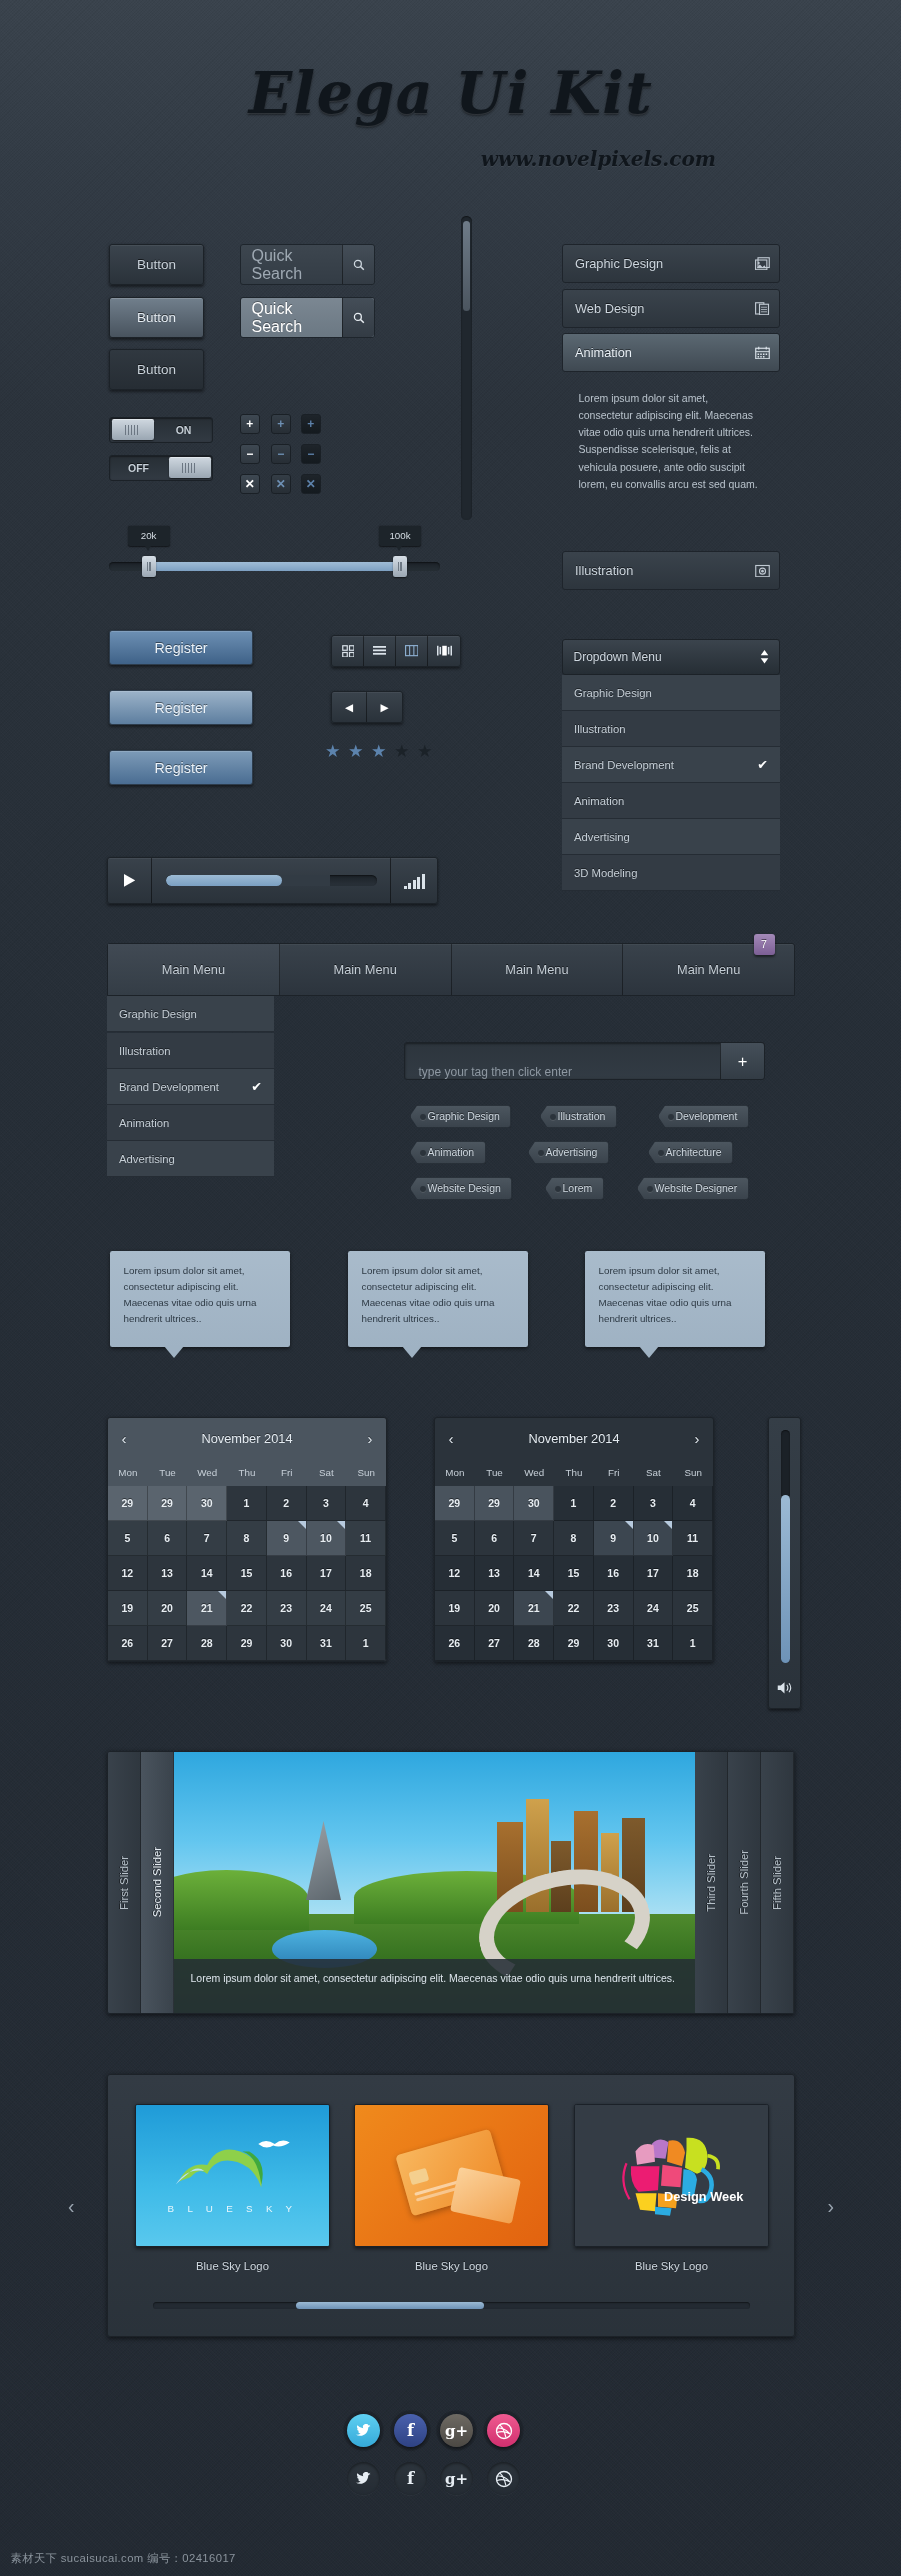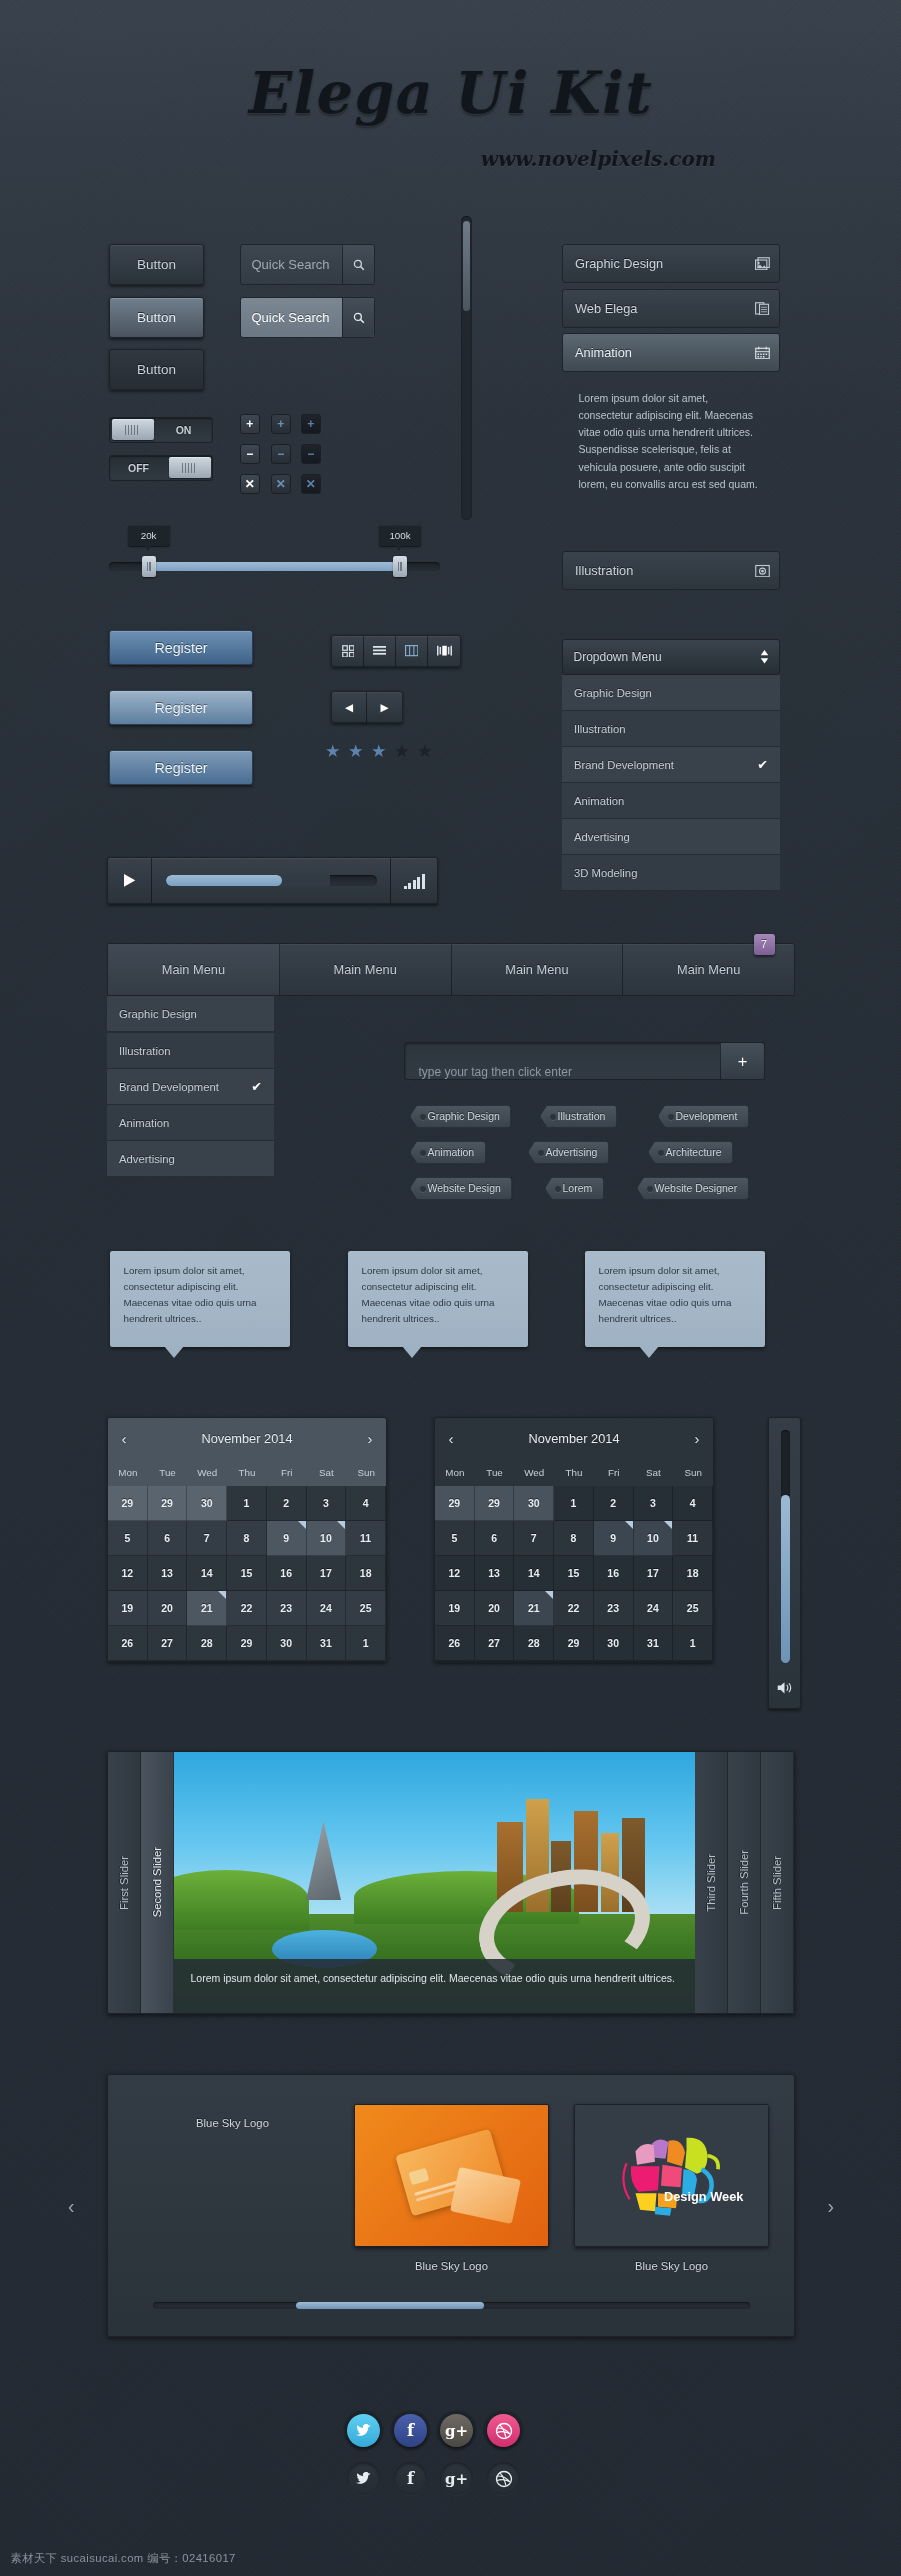--- a/index.html
+++ b/index.html
@@ -45,21 +45,21 @@
     border: 0.8px solid #1c2228;
   }
   .btn-dark { background: linear-gradient(180deg,#3b444d,#2a323a); box-shadow: 0 0.8px 0 rgba(255,255,255,.08) inset, 0 1.5px 3px rgba(0,0,0,.5); }
   .btn-light { background: linear-gradient(180deg,#717f8c,#48535e); color:#e6edf3; box-shadow: 0 0.8px 0 rgba(255,255,255,.2) inset, 0 1.5px 3px rgba(0,0,0,.5); }
   .btn-flat { background: linear-gradient(180deg,#303840,#262d34); box-shadow: 0 1.5px 3px rgba(0,0,0,.45); }
 
   
   .search { position:absolute; width:135px; height:41px; border-radius:3px; display:flex; align-items:center; border:0.8px solid #1e252c; }
   .search-dark { background: linear-gradient(180deg,#3d464f,#333c45); }
   .search-light { background: linear-gradient(180deg,#7b8792,#6b7883); }
-  .search .ph { flex:1; padding-left:10.5px; font-size:13px; }
+  .search .ph { flex:1; padding-left:10.5px; font-size:16px; }
   .search-dark .ph { color:#9fa9b3; }
   .search-light .ph { color:#ffffff; text-shadow:0 -0.8px 0 rgba(0,0,0,.35); }
   .search-btn {
     width:32px; height:100%; display:flex; align-items:center; justify-content:center;
     border-left:0.8px solid rgba(0,0,0,.45); border-radius: 0 3px 3px 0;
     background: linear-gradient(180deg,#444e58,#333b44); cursor:pointer;
   }
 
   
   .toggle { position:absolute; width:104px; height:25.5px; border-radius:3px; display:flex; align-items:center;
@@ -434,21 +434,21 @@
 <div class="acc-item acc-dark" style="top:244px">
   <span class="acc-label">Graphic Design</span>
   <svg width="15" height="13.5" viewBox="0 0 20 18">
       <rect x="4" y="1" width="15" height="13" fill="none" stroke="#c0c9d2" stroke-width="1.5"></rect>
       <rect x="0.8" y="4" width="15" height="13" fill="none" stroke="#c0c9d2" stroke-width="1.5"></rect>
       <circle cx="5" cy="8" r="1.4" fill="#c0c9d2"></circle>
       <path d="M2 15 L6.5 10 L10 13.5 L12.5 11 L15 15 Z" fill="#c0c9d2"></path>
     </svg>
 </div>
 <div class="acc-item acc-dark" style="top:289px">
-  <span class="acc-label">Web Elega</span>
+  <span class="acc-label">Web Design</span>
   <svg width="15" height="13.5" viewBox="0 0 20 18">
       <rect x="0.8" y="1" width="11" height="15" fill="none" stroke="#c0c9d2" stroke-width="1.5"></rect>
       <rect x="6" y="3" width="12" height="14" fill="#3a434c" stroke="#c0c9d2" stroke-width="1.5"></rect>
       <line x1="8" y1="7" x2="16" y2="7" stroke="#c0c9d2"></line>
       <line x1="8" y1="10" x2="16" y2="10" stroke="#c0c9d2"></line>
       <line x1="8" y1="13" x2="16" y2="13" stroke="#c0c9d2"></line>
     </svg>
 </div>
 <div class="acc-item acc-active" style="top:333px">
   <span class="acc-label">Animation</span>
@@ -699,20 +699,30 @@
   <div class="vtab">
       <span>Fifth Slider</span>
     </div>
 </div>
 
 <div id="carousel">
   <span class="c-arrow" style="left:-40px">‹</span>
   <span class="c-arrow" style="right:-40px">›</span>
 
   <div class="card" style="left:27px">
+    <div class="card-img">
+      <div id="bluesky-bg"></div>
+      <svg width="128" height="60" viewBox="0 0 170 80" style="position:absolute;left:35px;top:30px">
+        <path d="M10 62 Q22 36 48 40 Q62 12 92 22 Q124 34 120 70 Q112 44 88 36 Q60 28 48 52 Q38 42 26 56 Z" fill="#8ed04a"></path>
+        <path d="M6 66 Q20 44 44 48 Q34 40 22 52 Q14 58 6 66 Z" fill="#b9dff5"></path>
+        <path d="M95 22 Q115 28 120 66 Q128 36 104 22 Z" fill="#3fa93d"></path>
+        <path d="M116 12 Q126 4 138 12 Q148 4 158 10 Q146 18 136 14 Q126 20 116 12 Z" fill="#ffffff"></path>
+      </svg>
+      <div id="bs-text">B L U E   S K Y</div>
+    </div>
     <div class="card-cap">Blue Sky Logo</div>
   </div>
 
   <div class="card" style="left:246px">
     <div class="card-img">
       <div id="orange-bg"></div>
       <div style="position:absolute;left:47px;top:36px;width:98px;height:63px;border-radius:4.5px;transform:rotate(-16deg);background:linear-gradient(135deg,#f8b75e,#ef8b28);box-shadow:0 2.3px 6px rgba(0,0,0,.3)">
         <div style="position:absolute;left:7.5px;top:19.5px;width:18px;height:13.5px;border-radius:2.3px;background:#f4cf8e"></div>
         <div style="position:absolute;left:7.5px;top:41px;width:72px;height:3px;border-radius:1.5px;background:rgba(255,255,255,.5)"></div>
         <div style="position:absolute;left:7.5px;top:47px;width:53px;height:3px;border-radius:1.5px;background:rgba(255,255,255,.4)"></div>

